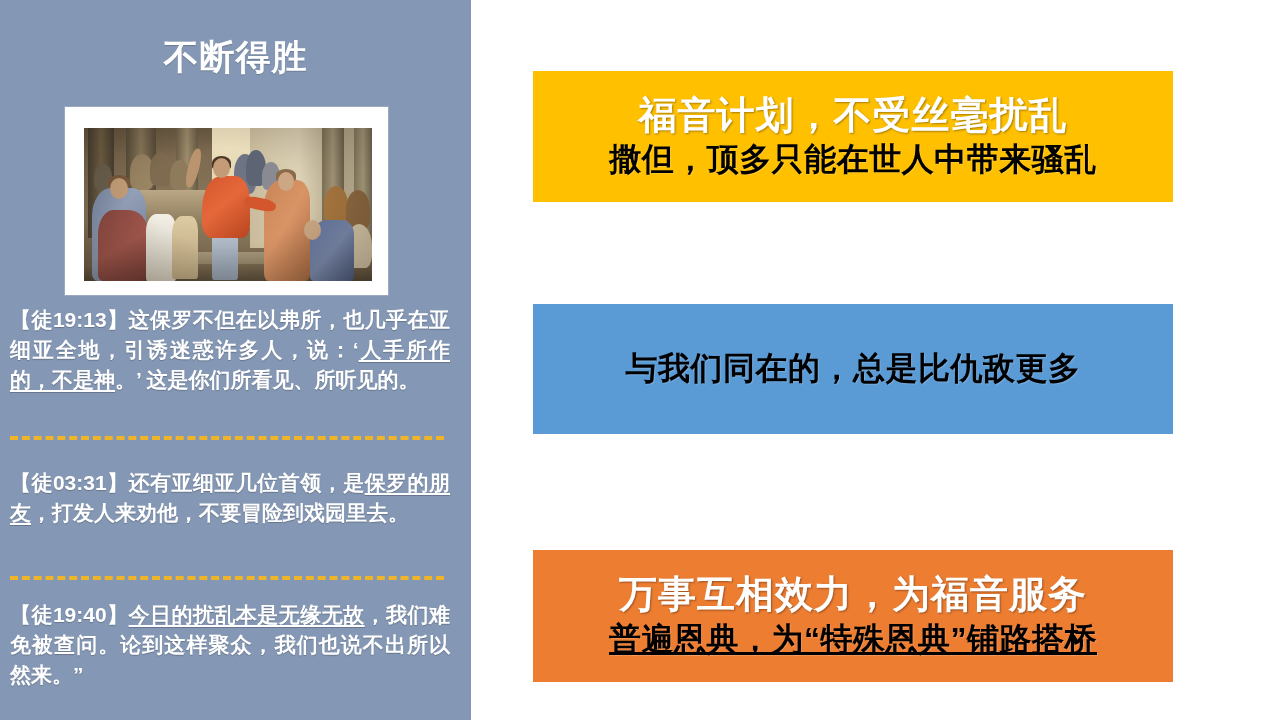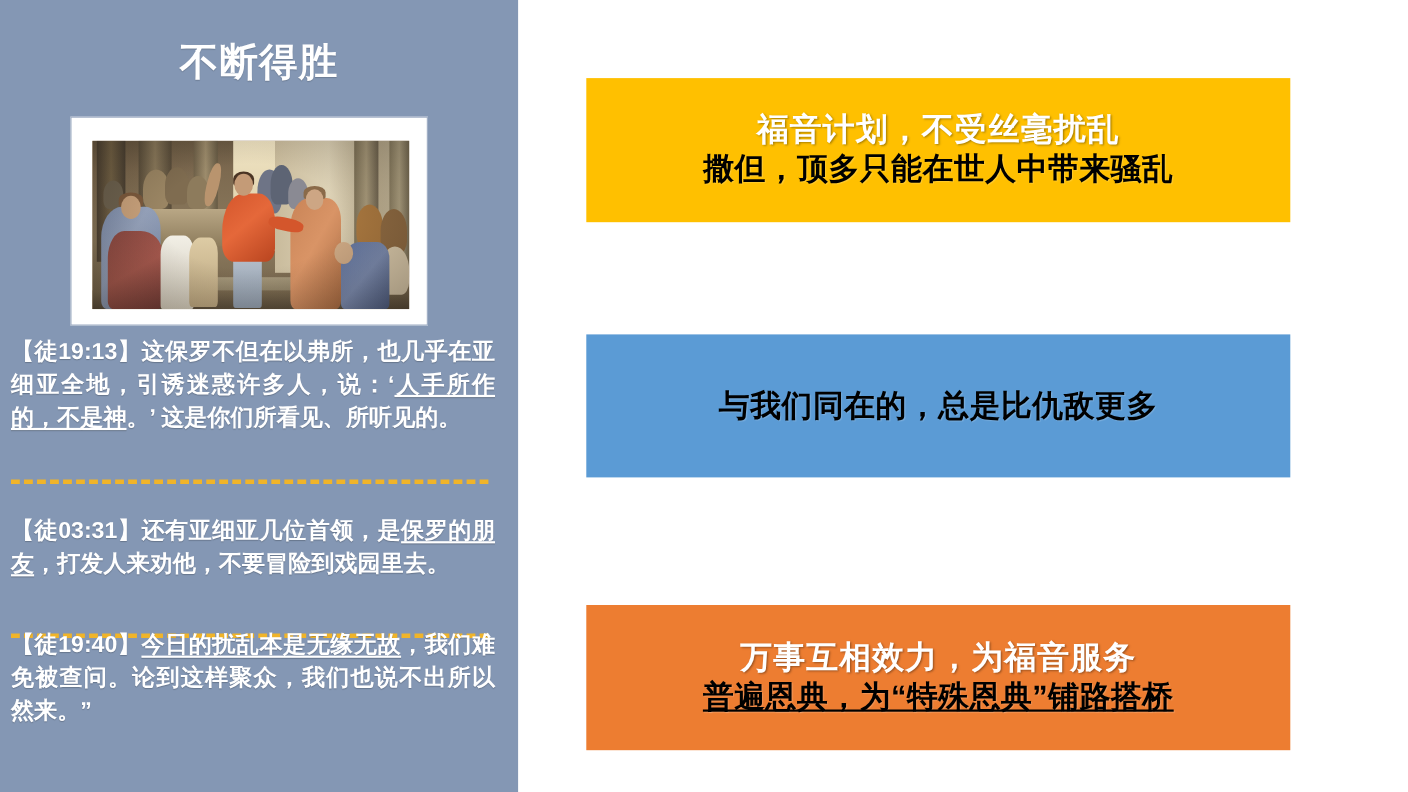--- a/index.html
+++ b/index.html
@@ -171,21 +171,21 @@
     text-align: justify;
     text-justify: inter-ideograph;
     text-shadow: 0 1px 1px rgba(0,0,0,0.22);
   }
   .scripture .u {
     text-decoration: underline;
     text-underline-offset: 3px;
   }
   #scripture-1 { top: 305px; }
   #scripture-2 { top: 468px; }
-  #scripture-3 { top: 572px; }
+  #scripture-3 { top: 600px; }
 
   .divider {
     position: absolute;
     left: 10px;
     width: 434px;
     height: 0;
     border-top: 4px dashed #f0b429;
   }
   #divider-1 { top: 436px; }
   #divider-2 { top: 576px; }
@@ -196,30 +196,30 @@
     left: 533px;
     width: 640px;
     display: flex;
     flex-direction: column;
     align-items: center;
     justify-content: center;
     box-sizing: border-box;
   }
   .point-head {
     color: #ffffff;
-    font-size: 29px;
+    font-size: 38px;
     font-weight: bold;
     letter-spacing: 1px;
     line-height: 1.25;
     text-shadow: 1px 1px 2px rgba(0,0,0,0.35);
     white-space: nowrap;
   }
   .point-sub {
     color: #000000;
-    font-size: 28px;
+    font-size: 32px;
     font-weight: bold;
     letter-spacing: 0.5px;
     line-height: 1.3;
     text-shadow: 1px 1px 1px rgba(255,255,255,0.18);
     white-space: nowrap;
   }
   #box-1 { top: 71px;  height: 131px; background: #ffc000; }
   #box-2 { top: 304px; height: 130px; background: #5b9bd5; }
   #box-3 { top: 550px; height: 132px; background: #ed7d31; }
 </style>

